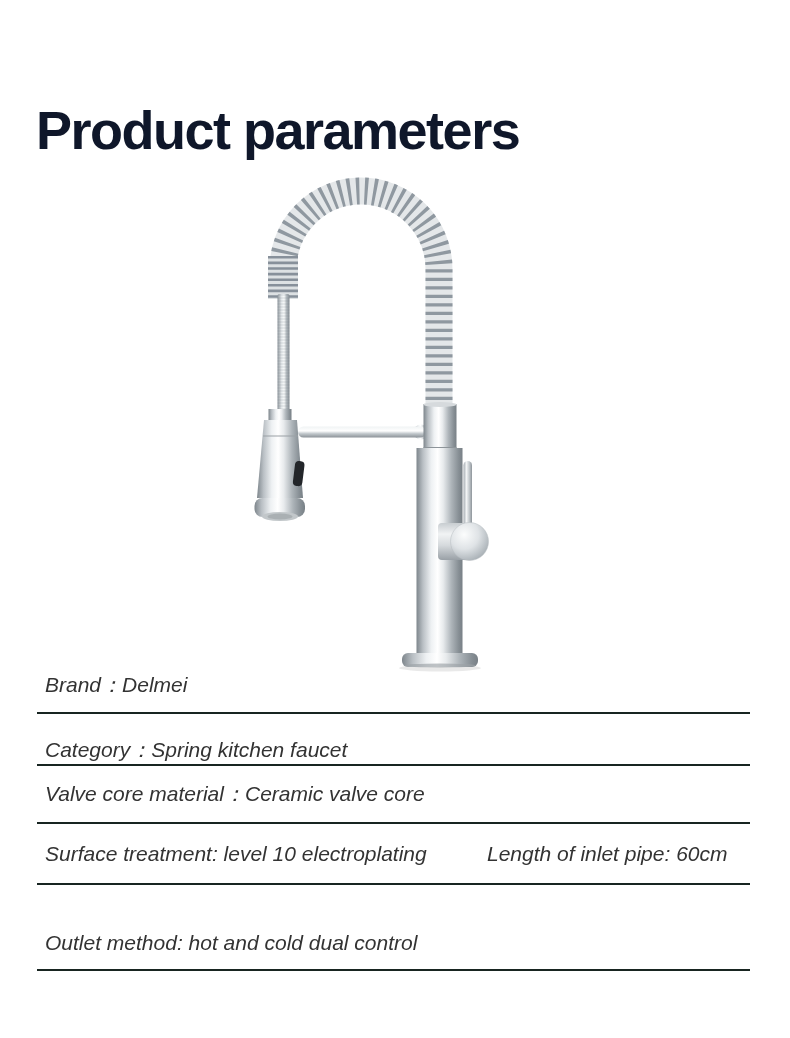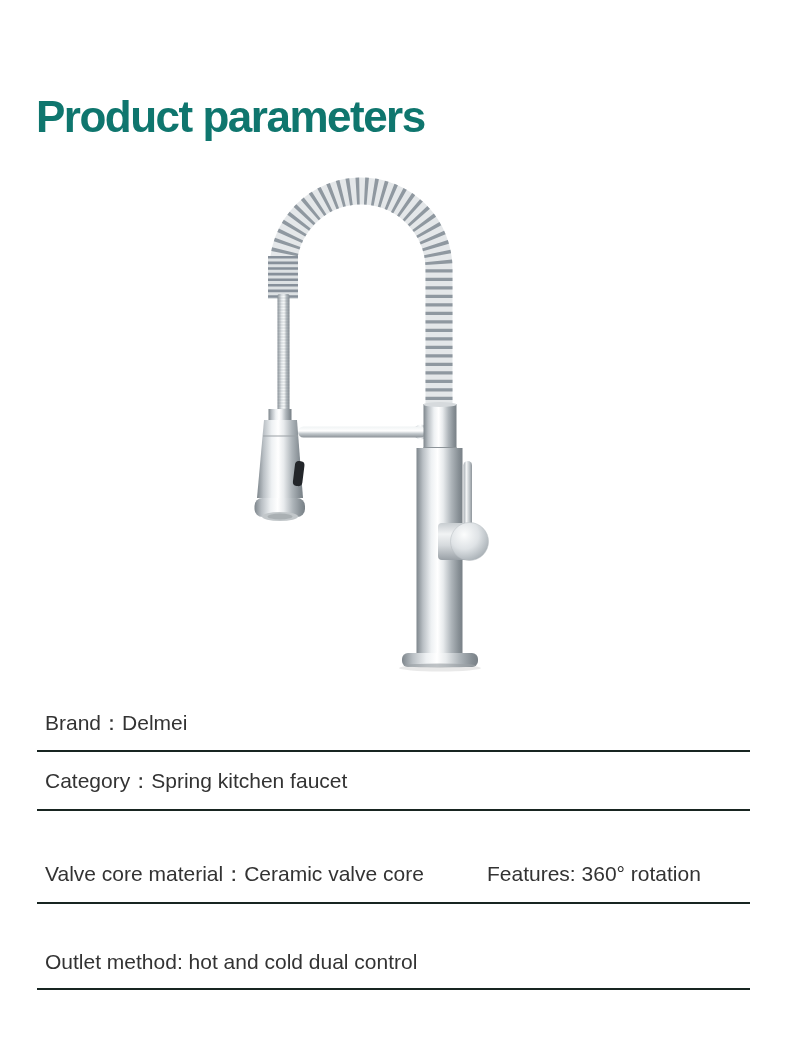--- a/index.html
+++ b/index.html
@@ -6,46 +6,47 @@
   .page{
     position:relative;
     width:790px;height:1038px;
     background:#ffffff;
     overflow:hidden;
     font-family:"Liberation Sans","DejaVu Sans",sans-serif;
   }
   .title{
     position:absolute;
     left:36px;top:63px;
-    font-size:44px;
+    font-size:54px;
     font-weight:700;
     letter-spacing:-1.5px;
-    color:#0f766e;
+    color:#0f172a;
     white-space:nowrap;
   }
   .figure{
     position:absolute;
     left:240px;top:160px;
     width:330px;height:530px;
   }
   .specs{
     position:absolute;
-    left:37px;top:695px;
+    left:37px;top:657px;
     width:713px;
+    font-style:italic;
   }
   .spec-row{
     position:relative;
     box-sizing:border-box;
     display:flex;
     align-items:center;
     border-bottom:2px solid #182521;
   }
   .spec-row.r1{height:57px;}
-  .spec-row.r2{height:59px;}
-  .spec-row.r3{height:58px;margin-top:35px;}
+  .spec-row.r2{height:52px;align-items:flex-end;}
+  .spec-row.r3{height:58px;}
   .spec-row.r4{height:61px;}
   .spec-row.r5{height:54px;margin-top:32px;}
   .cell{
     font-size:21px;
     color:#333333;
     white-space:nowrap;
   }
   .cell.left{padding-left:8px;}
   .cell.right{
     position:absolute;
@@ -162,23 +163,26 @@
     <div class="spec-row r1">
       <div class="cell left">Brand：Delmei</div>
     </div>
 
     <div class="spec-row r2">
       <div class="cell left">Category：Spring kitchen faucet</div>
     </div>
 
     <div class="spec-row r3">
       <div class="cell left">Valve core material：Ceramic valve core</div>
-      <div class="cell right">Features: 360° rotation</div>
     </div>
 
+    <div class="spec-row r4">
+      <div class="cell left">Surface treatment: level 10 electroplating</div>
+      <div class="cell right">Length of inlet pipe: 60cm</div>
+    </div>
 
     <div class="spec-row r5">
       <div class="cell left">Outlet method: hot and cold dual control</div>
       <div class="cell right"></div>
     </div>
 
   </div>
 </div>
 
 </body></html>

